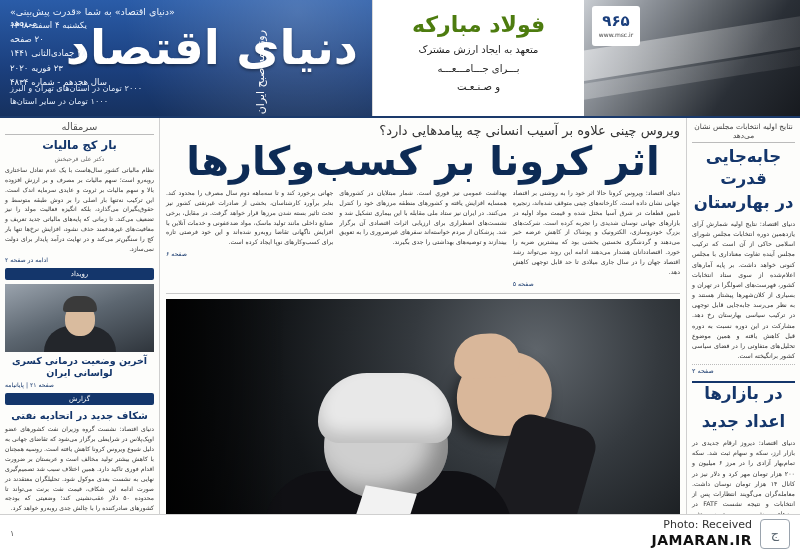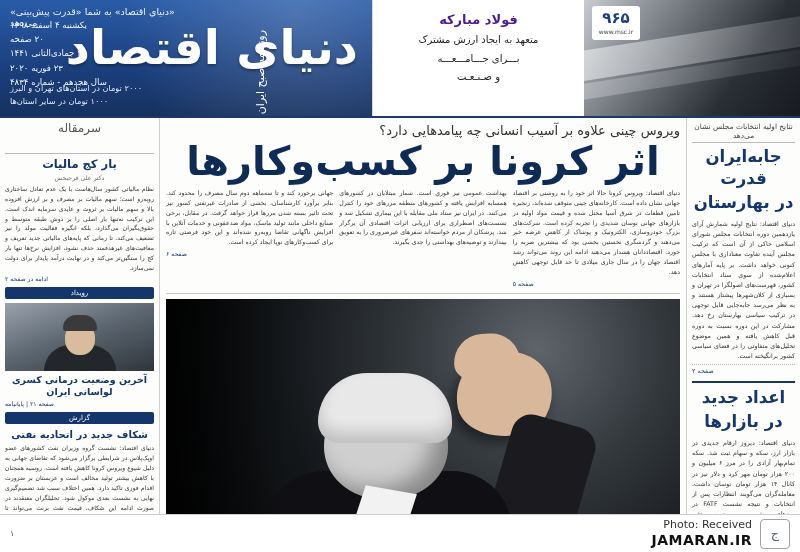--- a/index.html
+++ b/index.html
@@ -90,22 +90,22 @@
   .mast-mid {
     width: 212px;
     position: relative;
     background: #ffffff;
     border-left: 1px solid #d8d8d8;
     padding: 10px 8px 6px 8px;
     text-align: center;
   }
   .mast-mid h2 {
     margin: 2px 0 4px;
-    font-size: 13px;
-    color: #4c1d95;
+    font-size: 22px;
+    color: #4d7c0f;
     font-weight: bold;
     text-align: center;
   }
   .mast-mid p {
     margin: 0;
     font-size: 10px;
     line-height: 1.85;
     color: #222;
   }
 
@@ -132,21 +132,21 @@
     content:"";
     position:absolute;
     left:-10%; top:56%;
     width:130%; height:14%;
     background: linear-gradient(90deg, rgba(255,255,255,.30), rgba(255,255,255,0));
     transform: rotate(-9deg);
   }
   .mscir {
     position: absolute;
     top: 6px; left: 8px;
-    width: 48px; height: 34px;
+    width: 48px; height: 40px;
     background: #ffffff;
     border-radius: 3px;
     display: flex; align-items: center; justify-content: center;
     flex-direction: column;
     z-index: 3;
   }
   .mscir .g { font-size: 15px; font-weight: bold; color: #1b3f7d; line-height: 1; }
   .mscir .u { font-size: 6px; color: #444; margin-top: 2px; }
 
   
@@ -345,22 +345,22 @@
     background: linear-gradient(180deg, rgba(0,0,0,0) 0%, rgba(0,0,0,.72) 38%, rgba(0,0,0,.88) 100%);
     color: #fff;
   }
   .ov-kicker { font-size: 7.6px; text-align: center; color:#eee; margin-bottom: 2px; }
   .ov-head { font-size: 21px; font-weight: bold; text-align: center; line-height:1.2; margin: 0 0 3px; }
   .ov-sub { font-size: 7.2px; text-align: center; color:#ddd; }
   .ov-page { font-size: 7px; text-align:center; color:#cfcfcf; margin-top:2px; }
 
   
   .l-kicker {
-    font-size: 12px; color:#555; text-align:center;
-    border-bottom: 1px solid #bbb; padding-bottom:18px; margin-bottom:3px;
+    font-size: 10px; color:#555; text-align:center;
+    border-bottom: 1px solid #bbb; padding-bottom:2px; margin-bottom:3px;
   }
   .l-title {
     font-size: 11.5px; font-weight: bold; color: #14366b;
     text-align: center; margin: 2px 0 2px; line-height:1.3;
   }
   .byline { font-size: 6.2px; color:#666; text-align:center; margin-bottom:3px; }
   .l-body { font-size: 6.1px; line-height: 1.62; text-align: justify; color:#333; }
   .l-pl { font-size:6.1px; color:#14366b; text-align:left; margin-top:2px;}
   .sec-label {
     background:#14366b; color:#fff; font-size:7px; text-align:center;
@@ -463,29 +463,29 @@
         <div class="g">۹۶۵</div>
         <div class="u">www.msc.ir</div>
       </div>
     </div>
   </div>
 
   <div class="content">
 
     <div class="col-right">
       <div class="kicker">نتایج اولیه انتخابات مجلس نشان می‌دهد</div>
-      <div class="r-title">جابه‌ایران قدرت</div>
+      <div class="r-title">جابه‌جایی قدرت</div>
       <div class="r-title" style="margin-top:-4px">در بهارستان</div>
       <div class="r-body">دنیای اقتصاد: نتایج اولیه شمارش آرای یازدهمین دوره انتخابات مجلس شورای اسلامی حاکی از آن است که ترکیب مجلس آینده تفاوت معناداری با مجلس کنونی خواهد داشت. بر پایه آمارهای اعلام‌شده از سوی ستاد انتخابات کشور، فهرست‌های اصولگرا در تهران و بسیاری از کلان‌شهرها پیشتاز هستند و به نظر می‌رسد جابه‌جایی قابل توجهی در ترکیب سیاسی بهارستان رخ دهد. مشارکت در این دوره نسبت به دوره قبل کاهش یافته و همین موضوع تحلیل‌های متفاوتی را در فضای سیاسی کشور برانگیخته است.</div>
       <div class="pagelink">صفحه ۲</div>
 
       <div class="divider-dbl"></div>
 
+      <div class="r-title" style="margin-top:-4px">در بازارها</div>
       <div class="r-title">اعداد جدید</div>
-      <div class="r-title" style="margin-top:-4px">در بازارها</div>
       <div class="r-body">دنیای اقتصاد: دیروز ارقام جدیدی در بازار ارز، سکه و سهام ثبت شد. سکه تمام‌بهار آزادی را در مرز ۶ میلیون و ۲۰۰ هزار تومان مهر کرد و دلار نیز در کانال ۱۴ هزار تومان نوسان داشت. معامله‌گران می‌گویند انتظارات پس از انتخابات و نتیجه نشست FATF در روزهای پیش رو مهم‌ترین متغیر جهت‌دهنده به بازارها خواهد بود. شاخص کل بورس تهران نیز با رشد ۱۱ هزار واحدی رکورد تازه‌ای ثبت کرد و در محدوده ۵۲۱ هزار واحد قرار گرفت.</div>
       <div class="pagelink">صفحات ۳ و ۴</div>
 
       <div class="index-box">
         <div class="index-head">امروز در دنیای اقتصاد</div>
         <div class="index-row">
           <span class="idx-num">۱</span>
           <span>قیمت خودخوانده رئیس شورای شهر تهران</span>
         </div>
 

